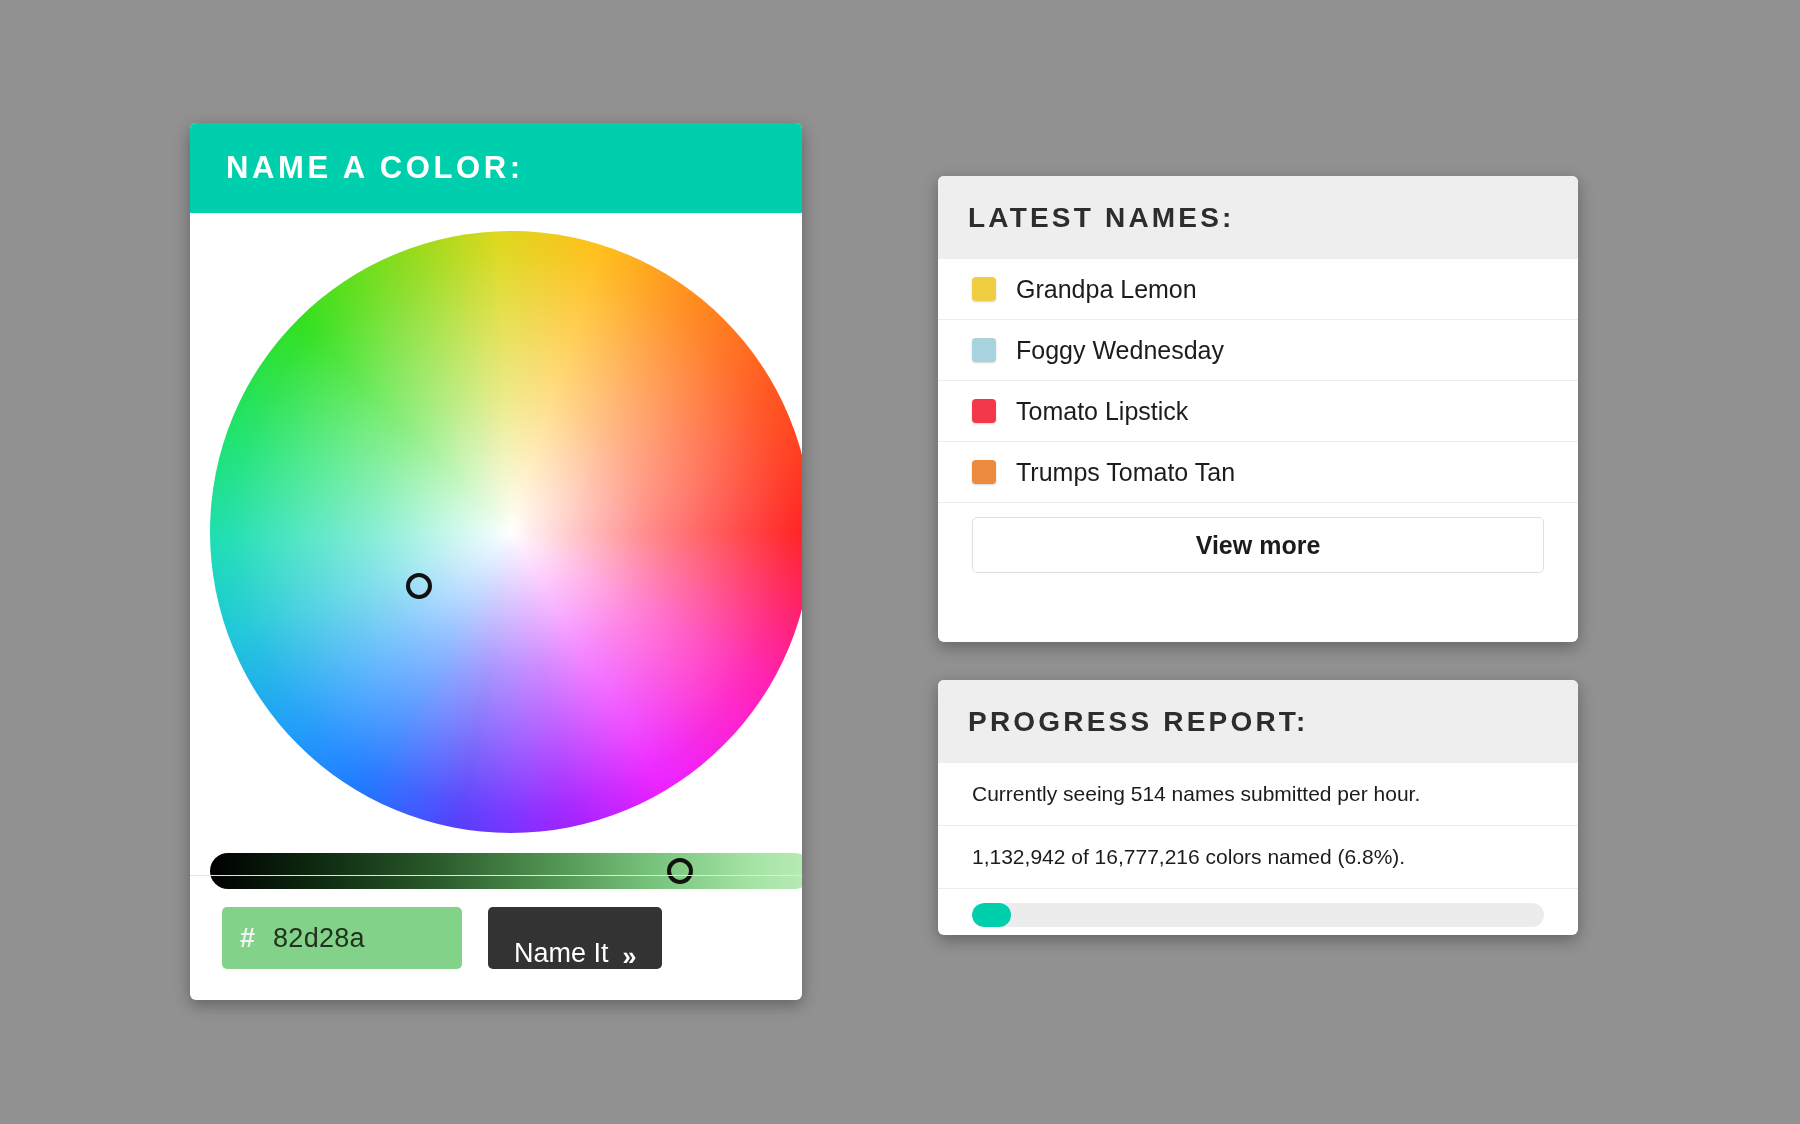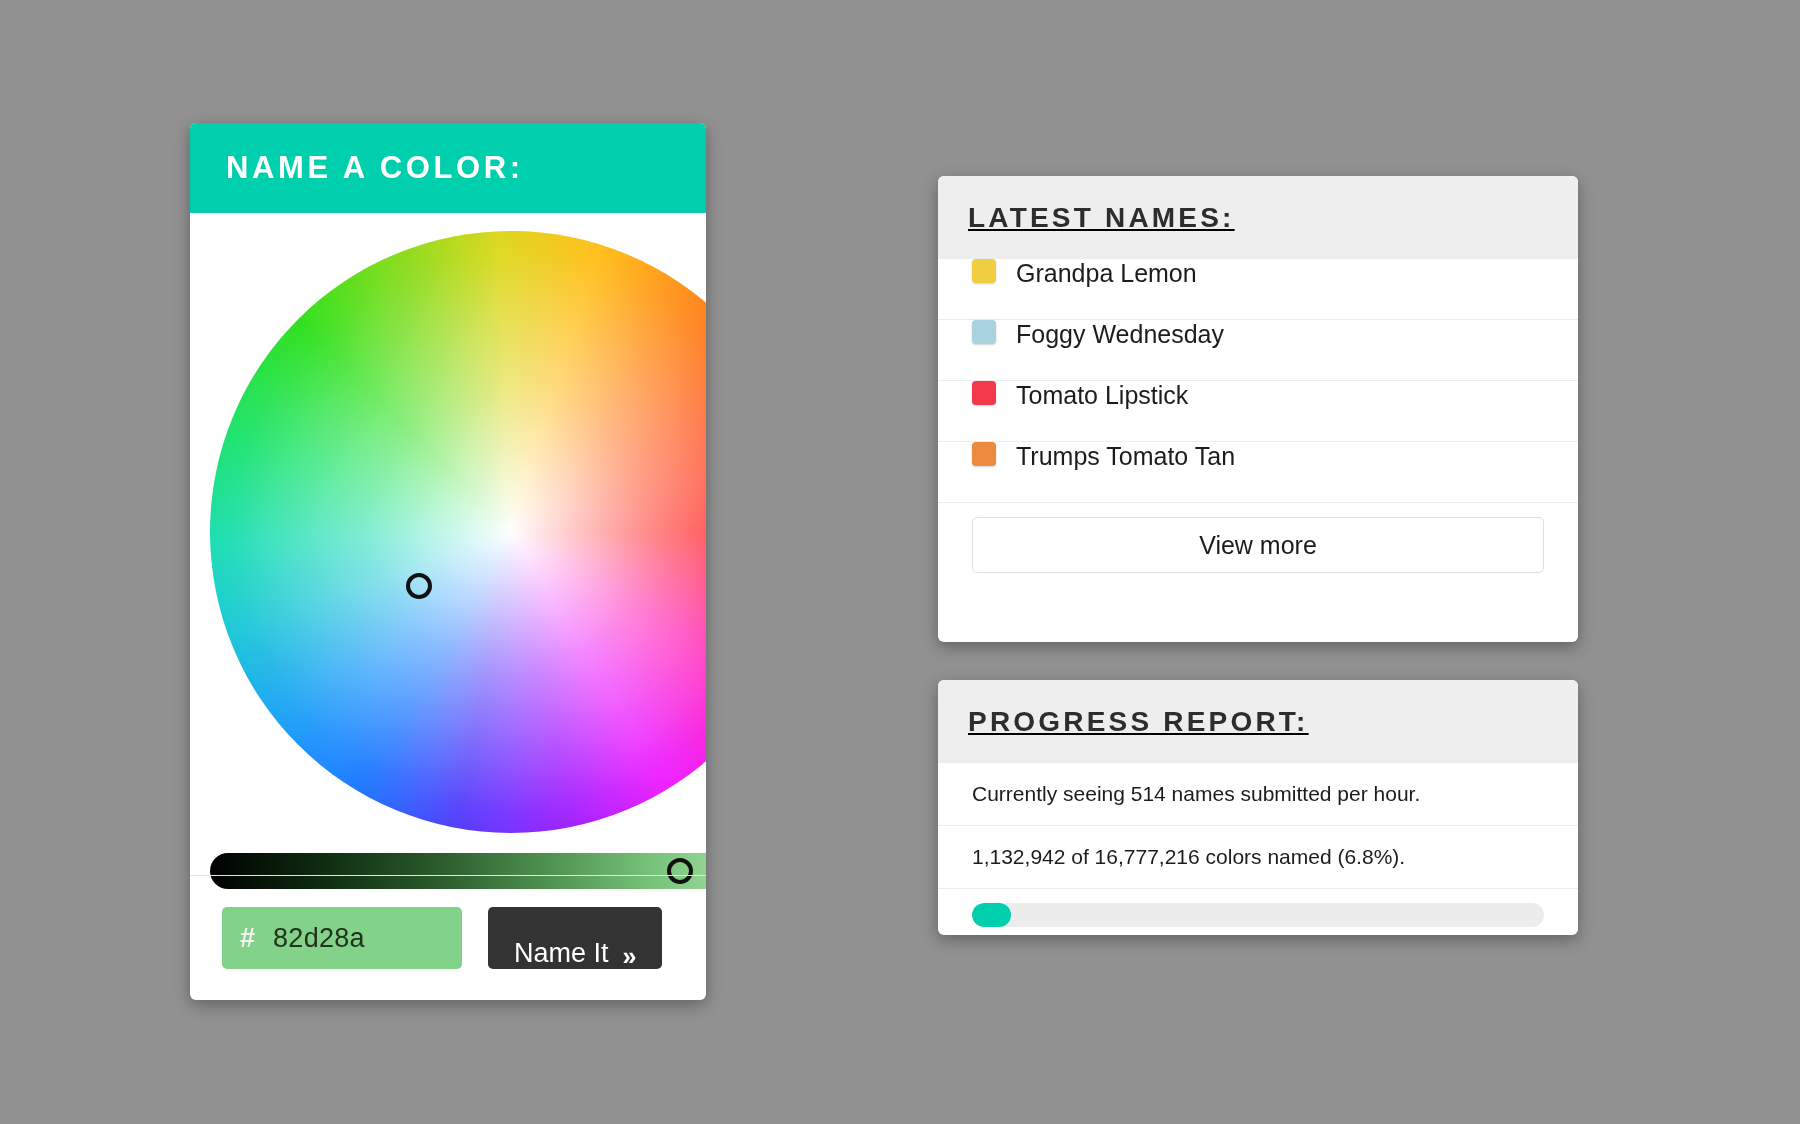--- a/index.html
+++ b/index.html
@@ -21,36 +21,35 @@
     position: absolute;
     background: #ffffff;
     border-radius: 6px;
     box-shadow: 0 5px 16px rgba(0,0,0,0.32);
     overflow: hidden;
   }
 
   .card-head {
     background: #eeeeee;
     padding: 26px 38px 24px 30px;
-    text-decoration: underline;
   }
 
   .card-head-title {
     font-size: 28px;
     font-weight: 700;
     letter-spacing: 3.2px;
     color: #2d2d2d;
     text-transform: uppercase;
   }
 
   
   #picker-card {
     left: 190px;
     top: 123px;
-    width: 516px;
+    width: 612px;
     height: 877px;
   }
 
   #picker-head {
     background: #00cfae;
     height: 90px;
     display: flex;
     align-items: center;
     padding: 0 36px;
   }
@@ -200,20 +199,21 @@
   
   #latest-card {
     left: 938px;
     top: 176px;
     width: 640px;
     height: 466px;
   }
 
   .name-row {
     display: flex;
+    align-items: center;
     gap: 20px;
     height: 61px;
     padding: 0 34px;
     border-top: 1px solid #ececec;
     cursor: pointer;
   }
 
   .swatch {
     width: 24px;
     height: 24px;
@@ -235,20 +235,21 @@
   .viewmore-button {
     width: 100%;
     height: 56px;
     background: #ffffff;
     border: 1px solid #dfdfdf;
     border-radius: 5px;
     font-size: 25px;
     color: #1c1c1c;
     cursor: pointer;
     font-family: "Liberation Sans", sans-serif;
+    font-weight: bold;
   }
 
   
   #progress-card {
     left: 938px;
     top: 680px;
     width: 640px;
     height: 255px;
   }
 

